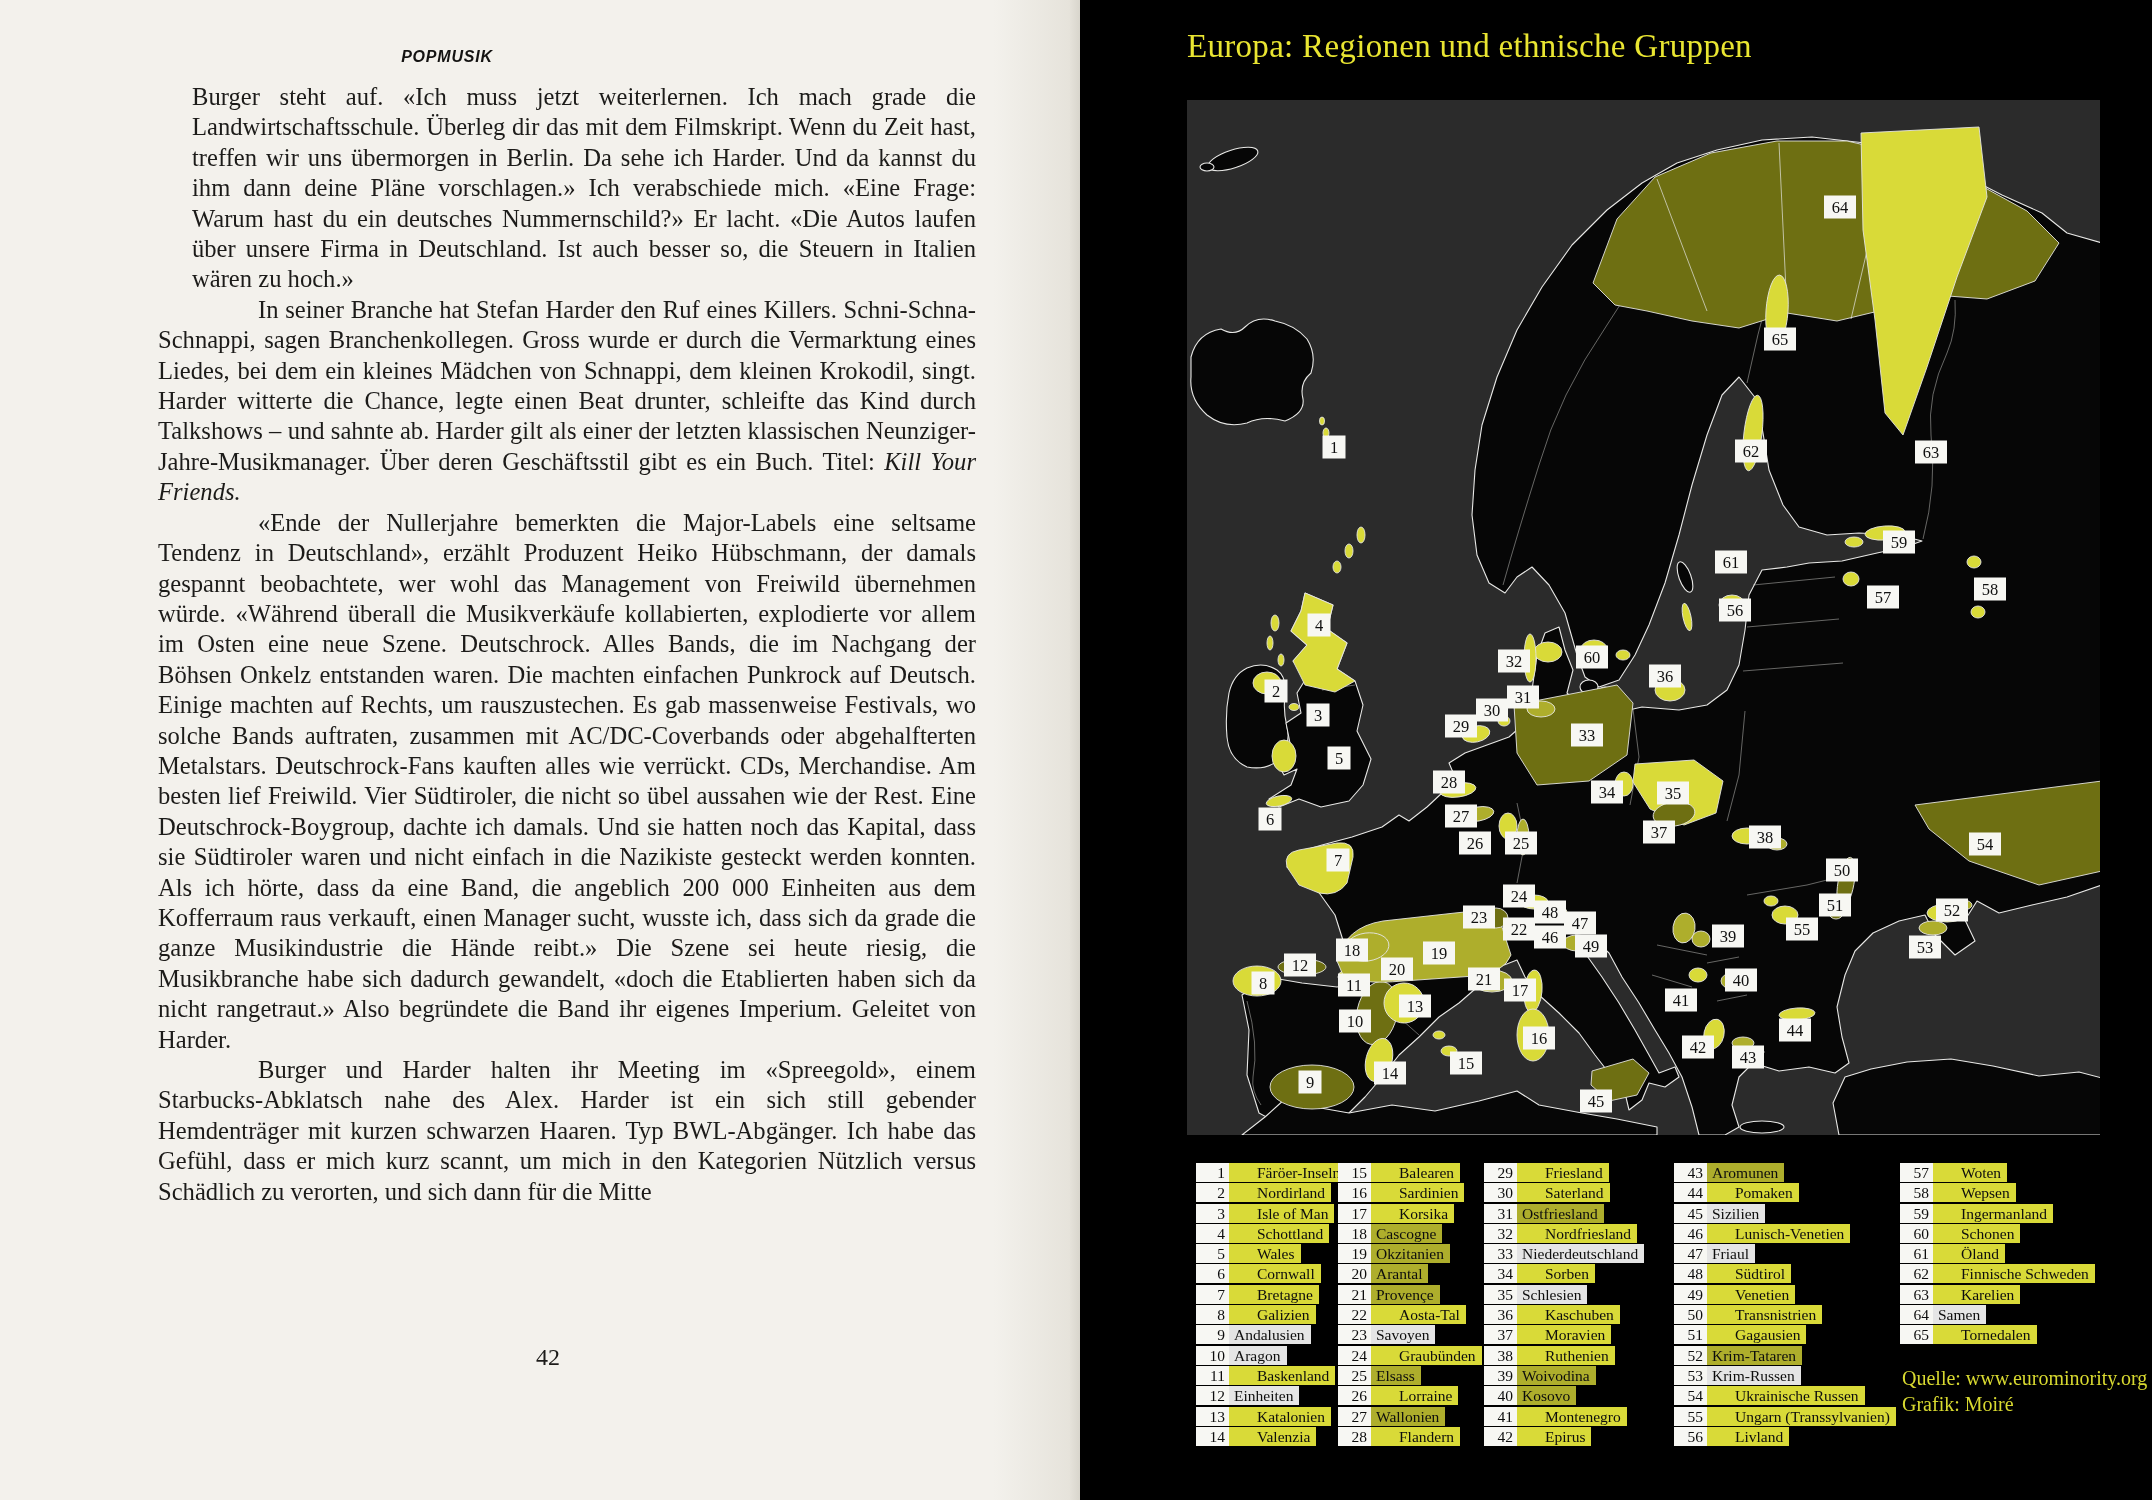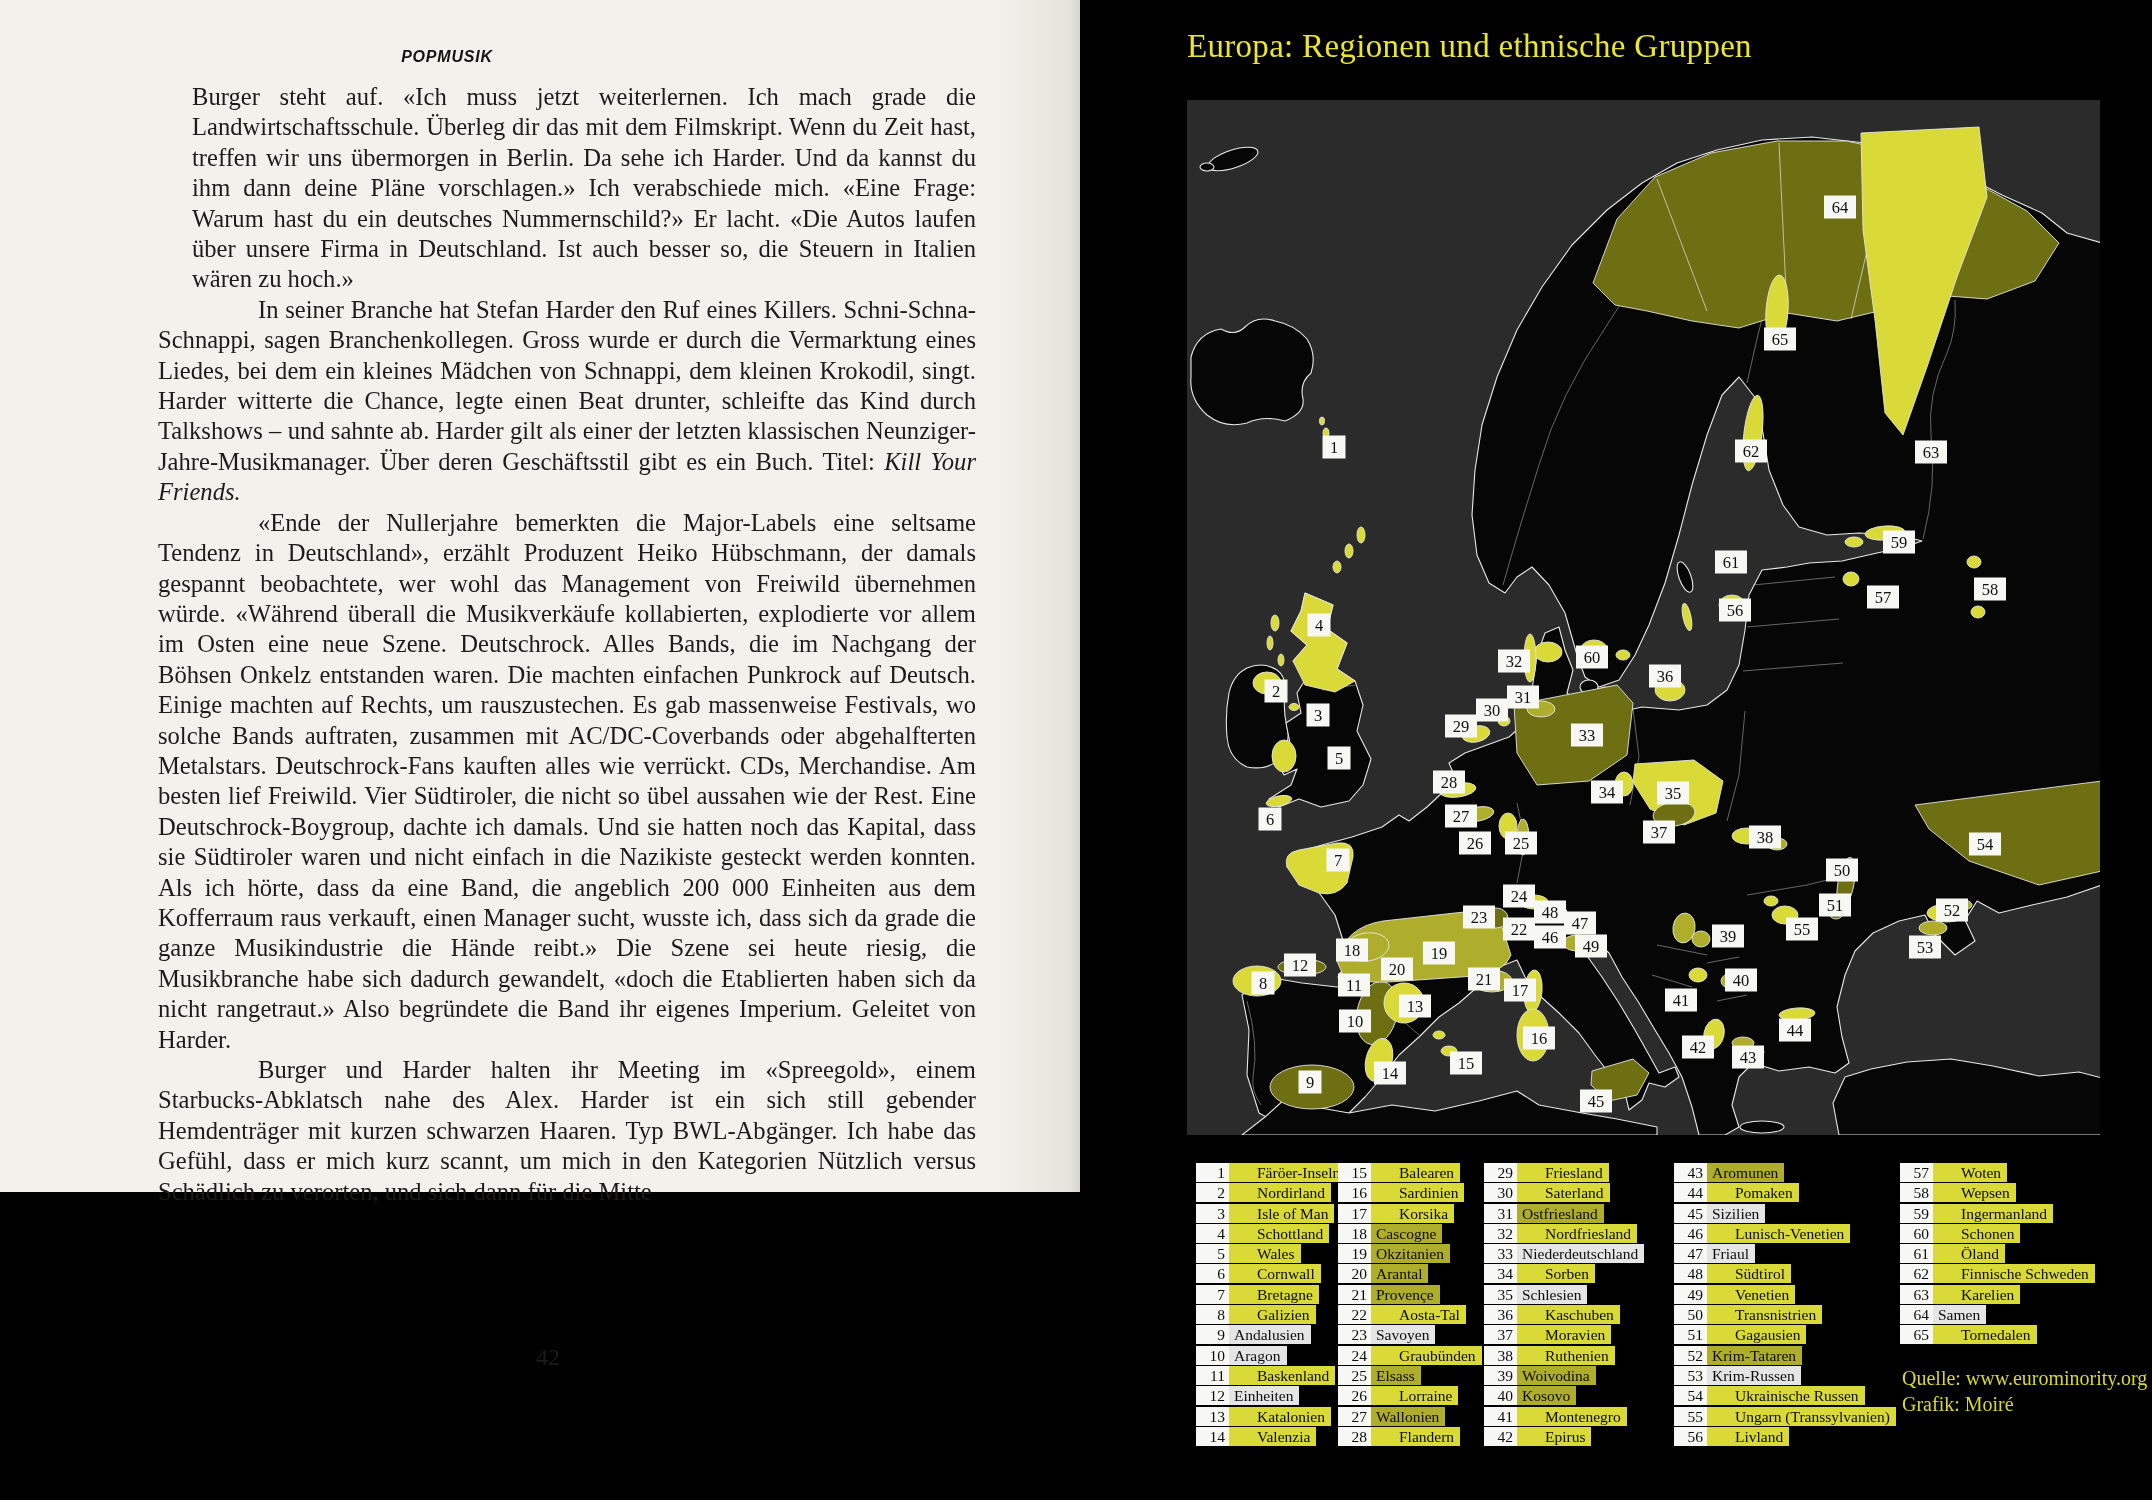--- a/index.html
+++ b/index.html
@@ -1,19 +1,19 @@
 <!DOCTYPE html>
 <html lang="de"><head>
 <meta charset="utf-8">
 <style>
   html,body{margin:0;padding:0;background:#000;}
   #spread{position:relative;width:2152px;height:1500px;background:#000;overflow:hidden;
           font-family:"Liberation Serif","DejaVu Serif",serif;}
   
-  #left-page{position:absolute;left:0;top:0;width:1080px;height:1192px;
+  #left-page{position:absolute;left:0;top:0;width:1080px;height:1500px;
              background:linear-gradient(to right,#f3f1ec 0%,#f3f1ec 92%,#e6e3db 99%,#d8d5cc 100%);}
   #running-header{position:absolute;left:372px;top:48px;width:150px;text-align:center;
                   font-family:"Liberation Sans","DejaVu Sans",sans-serif;
                   font-weight:bold;font-style:italic;font-size:16px;letter-spacing:.8px;color:#141312;}
   #body-text{position:absolute;left:158px;top:82px;width:818px;color:#1c1b19;
              font-size:24.6px;line-height:30.4px;text-align:justify;}
   #body-text p{margin:0;padding:0;}
   #body-text p.opening{margin-left:34px;}
   #body-text p.ind{text-indent:100px;}
   #page-number{position:absolute;left:158px;top:1344px;width:780px;text-align:center;

